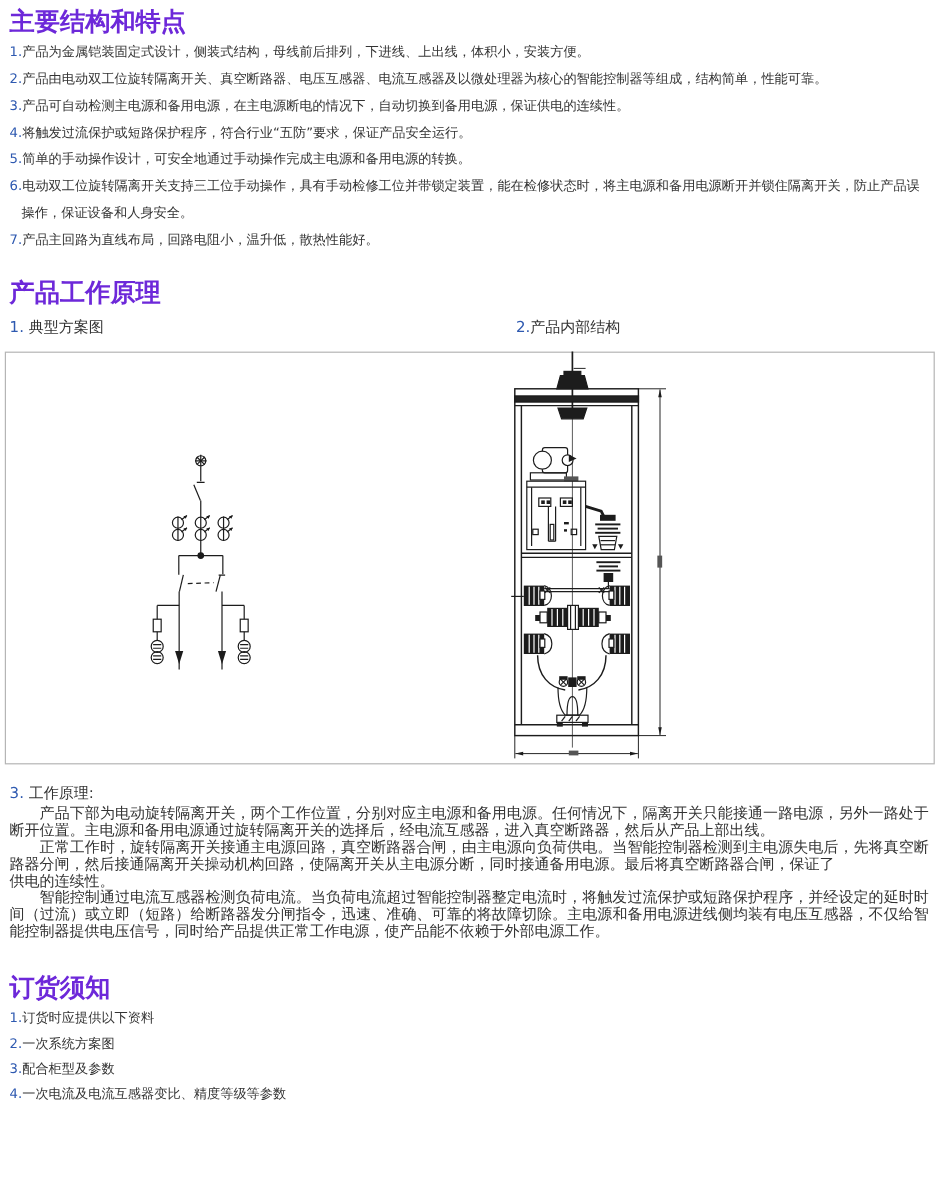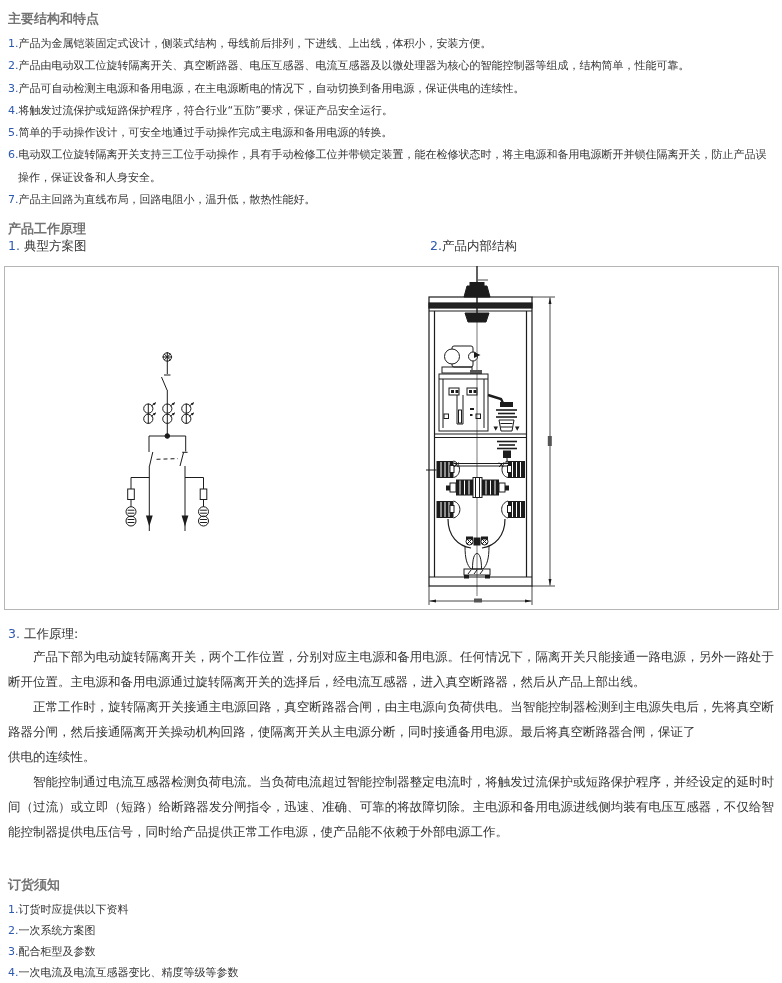--- a/index.html
+++ b/index.html
@@ -1,43 +1,43 @@
 <!DOCTYPE html>
 <html><head>
 <meta charset="utf-8">
 <style>
   html,body{margin:0;padding:0;background:#ffffff;}
   .page{
     position:relative;width:782px;height:983px;overflow:hidden;background:#ffffff;
     font-family:"DejaVu Sans","Liberation Sans",sans-serif;color:#333333;
   }
   .sec-title{
-    margin:9px 8px 0 8px;font-size:13px;line-height:19px;font-weight:bold;color:#737373;
+    margin:9px 8px 0 8px;font-size:21px;line-height:19px;font-weight:bold;color:#6d28d9;
   }
-  .sec-title.t2{margin-top:8px;}
+  .sec-title.t2{margin-top:24px;}
   .sec-title.t3{margin-top:31px;}
   .list{margin:5px 8px 0 8px;}
   .list .item{
     font-size:11px;line-height:22.3px;color:#333333;
     padding-left:10px;text-indent:-10px;
   }
   .ord .item{line-height:21px;}
   .num{color:#2e59b0;}
-  .captions{position:relative;height:16px;font-size:12.5px;}
+  .captions{position:relative;height:16px;margin-top:11px;font-size:12.5px;}
   .cap-left{position:absolute;left:8px;top:0;}
   .cap-right{position:absolute;left:430px;top:0;}
   .diagram-box{
     position:relative;margin:12px 3px 0 4px;height:342px;
     border:1px solid #b5b5b5;background:#ffffff;overflow:visible;
   }
   .svg-left{position:absolute;left:55px;top:67px;}
   .svg-right{position:absolute;left:410px;top:-3px;}
   .wp{margin:14px 8px 0 8px;}
   .wp-label{font-size:12.5px;line-height:19.5px;}
-  .para{margin:0;font-size:12.5px;line-height:25px;text-align:justify;color:#333333;}
+  .para{margin:0;font-size:12.5px;line-height:14px;text-align:justify;color:#333333;}
   .para.ind{text-indent:2em;}
   svg{display:block;}
 </style>
 </head>
 <body>
 
 <div class="page">
 
   <div class="sec-title">主要结构和特点</div>
 

